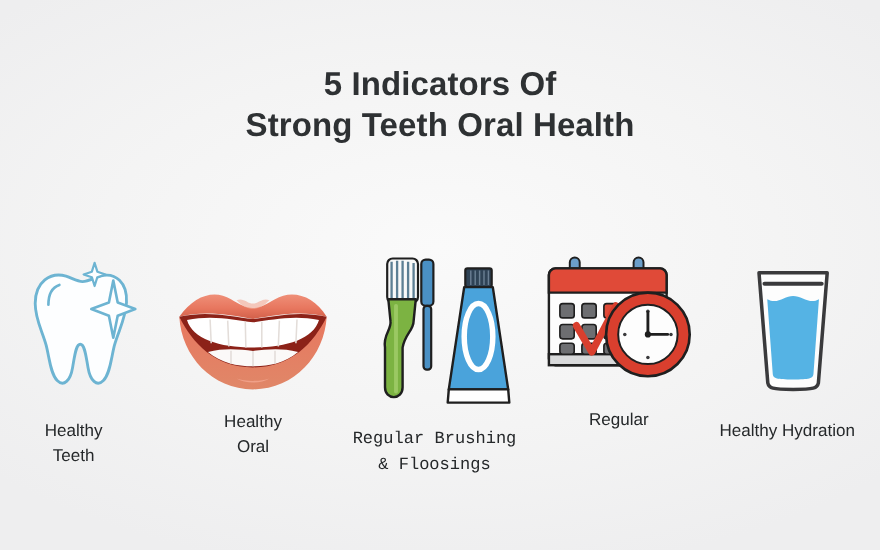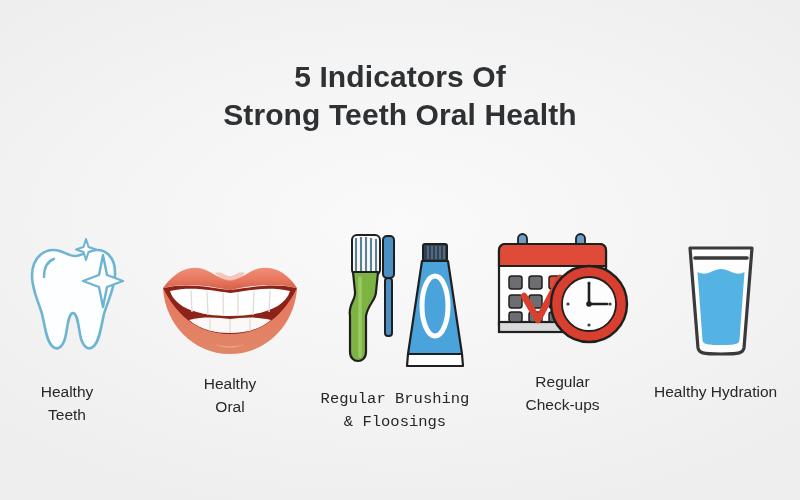--- a/index.html
+++ b/index.html
@@ -272,21 +272,20 @@
               <circle cx="78" cy="76" r="1.6"></circle>
             </g>
             <line x1="99" y1="76" x2="99" y2="56" stroke="#1f1f1f" stroke-width="2.6" stroke-linecap="round"></line>
             <line x1="99" y1="76" x2="117" y2="76" stroke="#1f1f1f" stroke-width="2.6" stroke-linecap="round"></line>
             <circle cx="99" cy="76" r="2.8" fill="#1f1f1f"></circle>
           </svg>
         </div>
       </div>
       <div class="ind-label">
         <span>Regular</span>
-        <span>Check-ups</span>
       </div>
     </div>
 
     <div class="indicator" id="ind-hydration">
       <div class="icon-wrap">
         <div class="icon-center">
           <svg width="90" height="118" viewBox="0 0 90 118">
             <path d="M14 8 L76 8 L68 108 C67 113 64 114 45 114 C26 114 23 113 22 108 Z" fill="#fdfdfd" stroke="#3a3a3c" stroke-width="3.2" stroke-linejoin="round"></path>
             <line x1="19" y1="18" x2="71" y2="18" stroke="#3a3a3c" stroke-width="3.6" stroke-linecap="round"></line>
             <path d="M21.5 32

